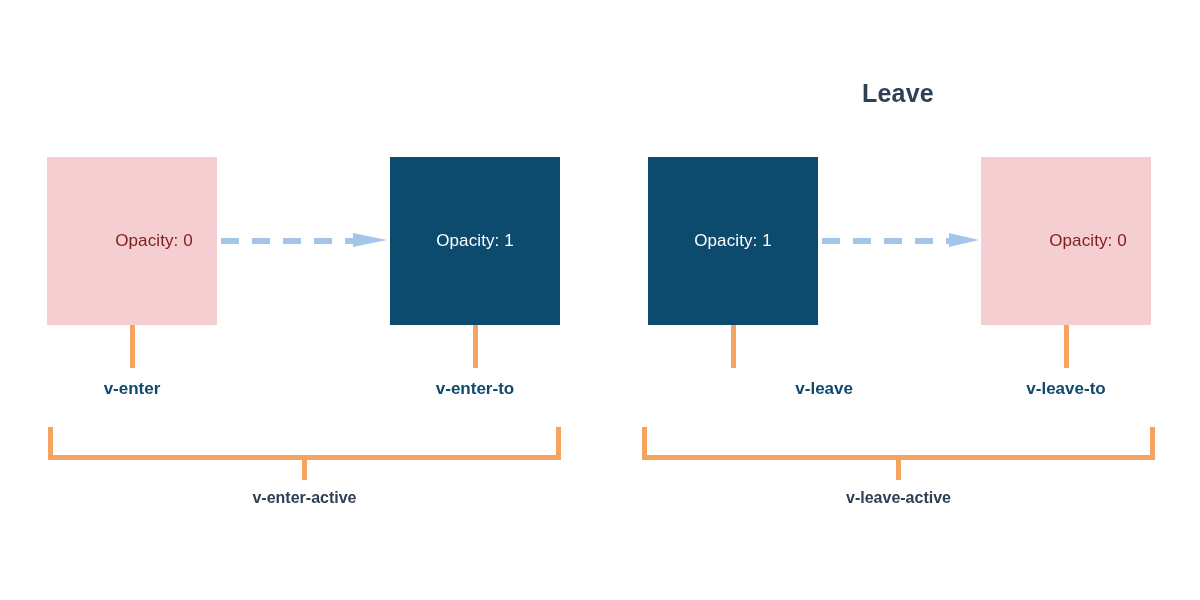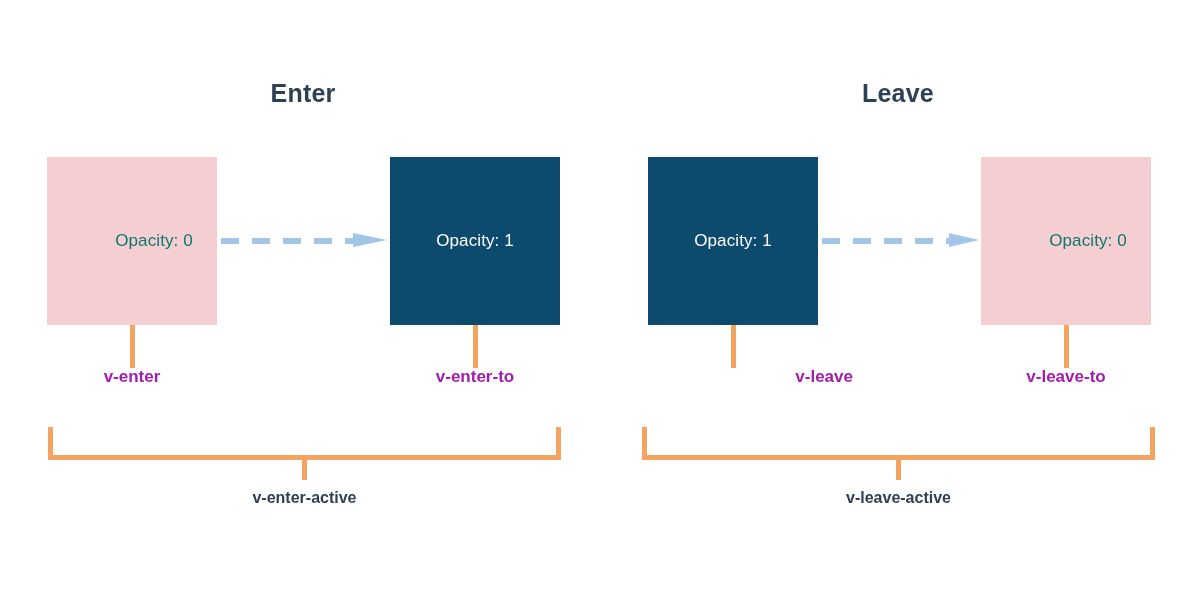--- a/index.html
+++ b/index.html
@@ -45,21 +45,21 @@
     display: flex;
     align-items: center;
     justify-content: center;
     font-size: 17px;
     font-weight: normal;
     letter-spacing: 0.1px;
     white-space: nowrap;
   }
   .state-box.faded {
     background: #f5ced1;
-    color: #0f766e;
+    color: #7f1d1d;
     padding-left: 44px;
   }
   .state-box.solid {
     background: #0c4a6e;
     color: #ffffff;
   }
   #box-enter-from  { left: 47px;  }
   #box-enter-to    { left: 390px; }
   #box-leave-from  { left: 648px; }
   #box-leave-to    { left: 981px; }
@@ -113,26 +113,26 @@
     background: #f4a460;
   }
   #stem-enter-from { left: 130px; }
   #stem-enter-to   { left: 473px; }
   #stem-leave-from { left: 731px; }
   #stem-leave-to   { left: 1064px; }
 
   
   .class-label {
     position: absolute;
-    top: 366px;
+    top: 378px;
     width: 240px;
     text-align: center;
     font-size: 17px;
     font-weight: bold;
-    color: #a21caf;
+    color: #0c4a6e;
     line-height: 22px;
     white-space: nowrap;
   }
   #label-enter-from { left: 12px;  }
   #label-enter-to   { left: 355px; }
   #label-leave-from { left: 613px; text-align: right; }
   #label-leave-to   { left: 946px; }
 
   
   .bracket {
@@ -182,21 +182,20 @@
     white-space: nowrap;
   }
   #active-label-enter { left: 48px;  }
   #active-label-leave { left: 642px; }
 </style>
 </head>
 <body>
 
 <div id="canvas">
 
-  <div id="title-enter" class="section-title">Enter</div>
 
   <div id="box-enter-from" class="state-box faded">
     <span>Opacity: 0</span>
   </div>
 
   <div id="arrow-enter" class="arrow">
     <div class="dashes"></div>
     <div class="head"></div>
   </div>
 

